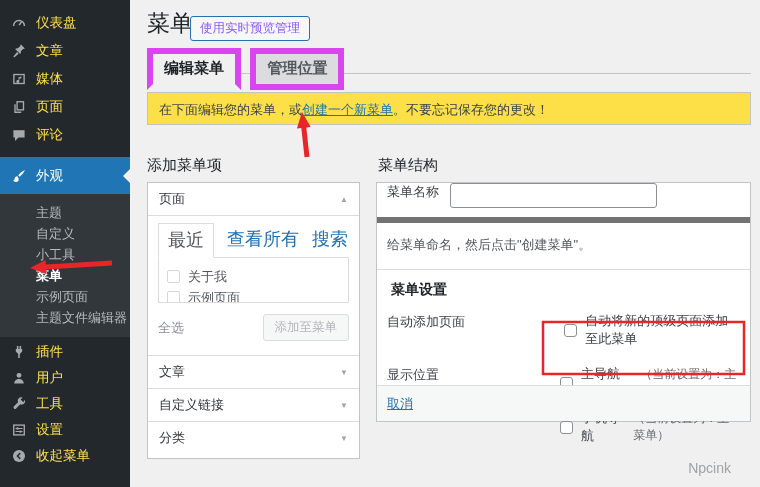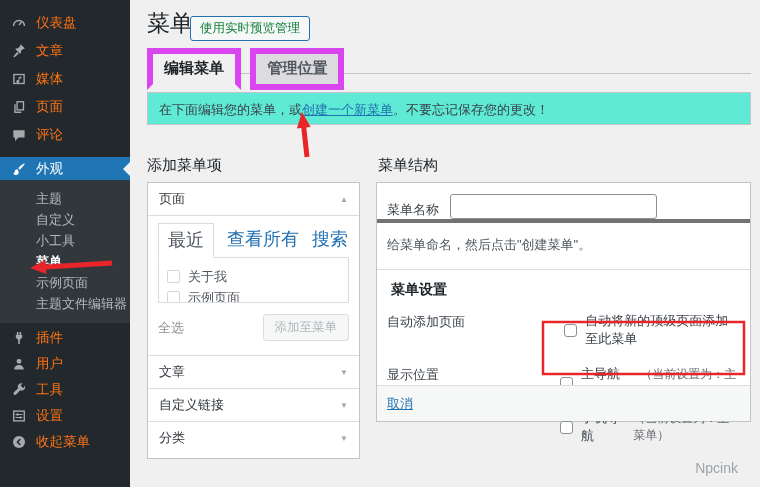--- a/index.html
+++ b/index.html
@@ -2,46 +2,46 @@
 <html><head>
 <meta charset="utf-8">
 <style>
   * { margin:0; padding:0; box-sizing:border-box; }
   body { font-family:"Liberation Sans","DejaVu Sans",sans-serif; }
   .screen { position:relative; width:760px; height:487px; background:#f0f0f1; overflow:hidden; }
 
   
   .sidebar { position:absolute; left:0; top:0; width:130px; height:487px; background:#23282d; z-index:1; }
   .mi { display:flex; align-items:center; gap:9px; height:28px; padding:0 8px 0 11px;
-        font-size:13.5px; color:#f97316; cursor:pointer; }
+        font-size:13.5px; color:#fde047; cursor:pointer; }
   .mi .ic { width:16px; height:16px; flex:0 0 16px; color:#a7aaad; }
   .menu-top { padding-top:9px; }
-  .mi-appearance { height:23px; margin-top:8px; background:#2076b5; color:#fff; position:relative; }
+  .mi-appearance { height:37px; margin-top:8px; background:#2076b5; color:#fff; position:relative; }
   .mi-appearance .ic { color:#fff; }
   .mi-appearance::after { content:""; position:absolute; right:0; top:50%; margin-top:-7px;
         width:0; height:0; border:7px solid transparent; border-right:7px solid #f0f0f1; border-left:0; }
   .submenu { background:#32373c; padding:8px 0 9px; }
   .smi { padding:3px 0 3px 36px; font-size:13px; color:#b4b9be; cursor:pointer; line-height:15px; }
   .smi.current { color:#fff; font-weight:bold; }
   .menu-bottom { padding-top:2px; }
   .menu-bottom .mi { height:26px; }
 
   
   .page-title { position:absolute; left:147px; top:8px; font-size:23px; font-weight:500; color:#1d2327; z-index:2; }
-  .preview-btn { position:absolute; left:190px; top:16px; font-size:12.5px; color:#15803d;
+  .preview-btn { position:absolute; left:190px; top:16px; font-size:12.5px; color:#8b5cf6;
         background:#f6f7f7; border:1px solid #2271b1; border-radius:3px; padding:3px 9px;
         cursor:pointer; z-index:2; font-family:inherit; }
   .tabbar { position:absolute; left:147px; top:47px; width:604px; height:27px;
         border-bottom:1px solid #c3c4c7; z-index:2; }
   .tab { display:inline-block; padding:5px 11px 6px; font-size:15px; font-weight:bold;
         background:#dcdcde; color:#50575e; border:6px solid #d946ef; margin:0 5px -1px 0;
         text-decoration:none; position:relative; top:1px; cursor:pointer; }
   .tab.active { background:#f0f0f1; border-bottom-color:#f0f0f1; color:#1d2327; }
   .notice { position:absolute; left:147px; top:92px; width:604px; height:33px;
-        background:#5eead4; border:1px solid #c3c4c7; padding:8px 11px; font-size:13px;
+        background:#fde047; border:1px solid #c3c4c7; padding:8px 11px; font-size:13px;
         color:#3c434a; z-index:2; }
   .notice a { color:#2271b1; text-decoration:underline; cursor:pointer; }
 
   .col-h { position:absolute; top:156px; font-size:15px; font-weight:normal; color:#1d2327; z-index:2; }
 
   
   .panel-left { position:absolute; left:147px; top:182px; width:213px; height:277px;
         background:#fff; border:1px solid #c3c4c7; font-size:13px; color:#32373c; z-index:2; }
   .acc-h { height:32px; display:flex; align-items:center; justify-content:space-between;
         padding:0 11px; cursor:pointer; color:#32373c; }
@@ -56,40 +56,40 @@
   .plitem { display:flex; align-items:center; gap:8px; height:21px; color:#50575e; }
   .plcheck { width:13px; height:13px; border:1px solid #d5d7da; border-radius:2px; background:#fff; flex:0 0 13px; cursor:pointer; }
   .pages-foot { display:flex; justify-content:space-between; align-items:center; margin-top:11px; }
   .select-all { color:#8c8f94; text-decoration:none; cursor:pointer; font-size:13px; }
   .add-btn { background:#f6f7f7; border:1px solid #dcdcde; color:#b0b6bb; border-radius:3px;
         padding:4px 11px; font-size:12.5px; cursor:default; font-family:inherit; }
 
   
   .panel-right { position:absolute; left:376px; top:182px; width:375px; height:240px;
         background:#fff; border:1px solid #c3c4c7; font-size:13px; color:#3c434a; z-index:2; }
-  .ms-head { height:40px; border-bottom:4px solid #737373; display:flex; align-items:flex-end;
+  .ms-head { height:40px; border-bottom:6px solid #737373; display:flex; align-items:flex-start;
         padding:0 10px; gap:11px; }
   .ms-name-input { width:207px; height:25px; border:1px solid #8c8f94; border-radius:3px;
         background:#fff; padding:0 6px; font-size:13px; font-family:inherit; }
   .ms-hint { padding:13px 10px 15px; color:#50575e; }
   .ms-settings { border-top:1px solid #dcdcde; padding:9px 10px 0; }
   .ms-settings h3 { font-size:14px; color:#1d2327; margin:2px 4px 13px; }
   .ms-row { display:flex; margin-bottom:9px;gap:31px; }
   .ms-label { width:180px; color:#3c434a; padding-top:1px; }
   .opt { display:flex; align-items:center; gap:8px; margin-bottom:8px; }
   .cb { width:13px; height:13px; border:1px solid #8c8f94; border-radius:3px; background:#fff;
         flex:0 0 13px; cursor:pointer; }
   .opt-note { color:#646970; font-size:12px; margin-left:2px; }
   .ms-foot { position:absolute; left:0; right:0; bottom:0; height:36px; background:#f6f7f7;
         border-top:1px solid #dcdcde; display:flex; align-items:center; padding:8px 10px; }
   .cancel-link { color:#2271b1; text-decoration:underline; font-size:13px; cursor:pointer; }
 
   
   .annot { position:absolute; left:0; top:0; width:760px; height:487px; z-index:9; pointer-events:none; }
-  .watermark { position:absolute; right:22px; bottom:11px; font-size:14px; color:#9ea3a8; z-index:3; }
+  .watermark { position:absolute; right:29px; bottom:11px; font-size:14px; color:#9ea3a8; z-index:3; }
 </style>
 </head>
 <body>
 
 <div class="screen">
 
   <div class="sidebar">
     <div class="menu-top">
       <div class="mi">
         <svg class="ic" viewBox="0 0 20 20">

